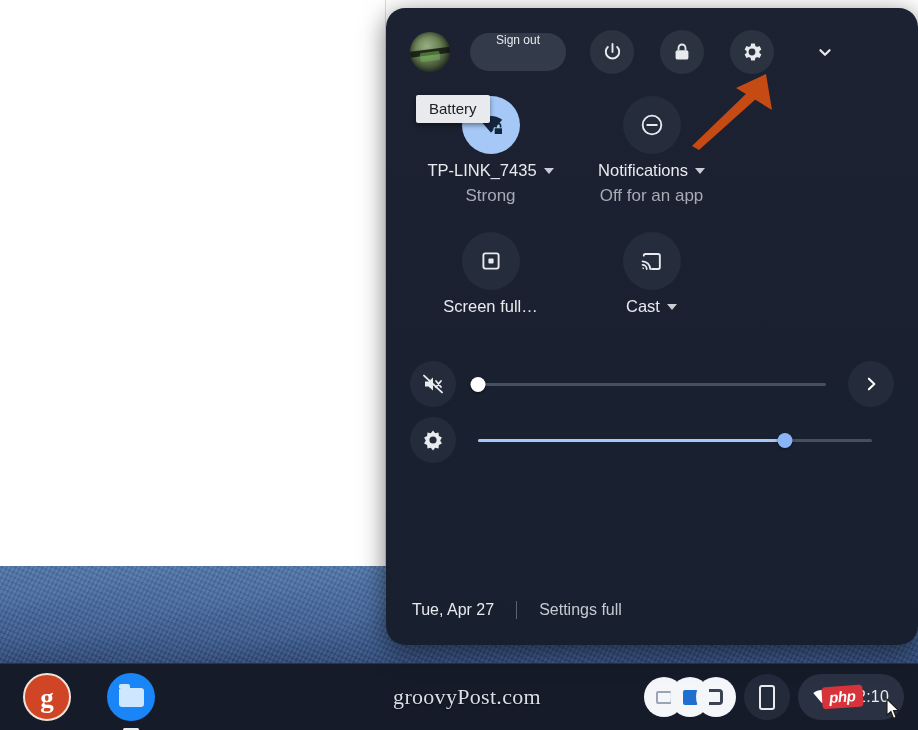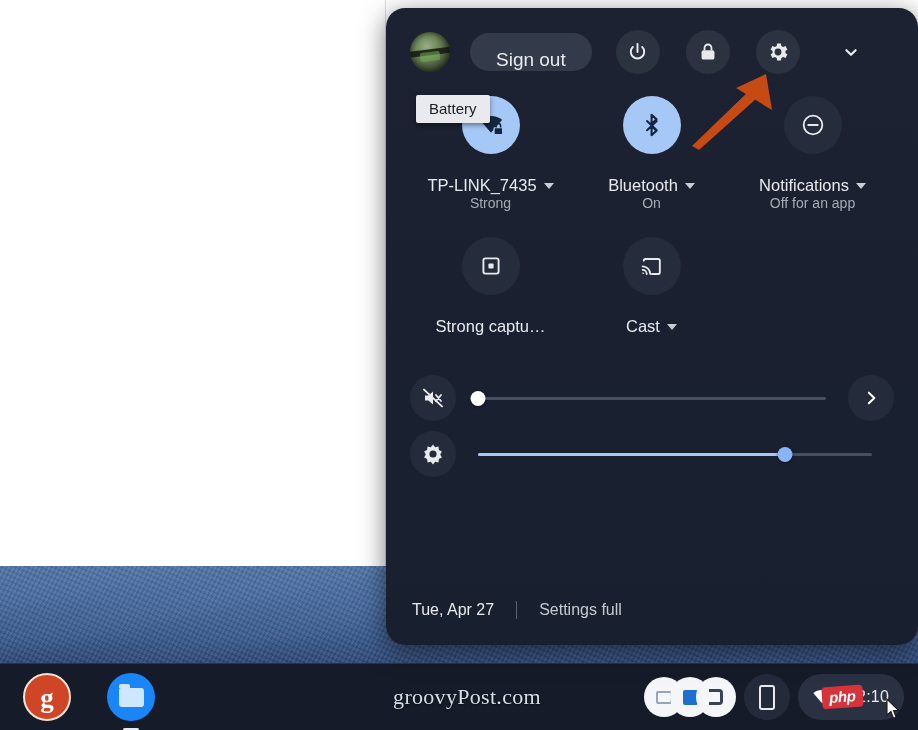--- a/index.html
+++ b/index.html
@@ -114,22 +114,22 @@
     content:""; position:absolute; left:-6px; top:17px; width:56px; height:6px;
     background:#11150e; transform:rotate(-7deg); opacity:.85;
   }
   #avatar:after {
     content:""; position:absolute; left:10px; top:20px; width:20px; height:9px;
     background:#6fae54; border-radius:2px; transform:rotate(-7deg); opacity:.55;
   }
 
   #signout-btn {
     margin-left:20px; height:38px; padding:0 26px; border-radius:19px;
-    background:#333b4b; color:#e8eaed; font-size:19px;
-    display:flex; align-items:flex-end; justify-content:center; cursor:pointer;
+    background:#333b4b; color:#e8eaed; font-size:12px;
+    display:flex; align-items:flex-start; justify-content:center; cursor:pointer;
   }
   .round-btn {
     width:44px; height:44px; border-radius:50%; background:#2b3341;
     display:flex; align-items:center; justify-content:center; flex:none; cursor:pointer;
   }
   #btn-power { margin-left:24px; }
   #btn-lock  { margin-left:26px; }
   #btn-settings { margin-left:26px; }
   #btn-collapse {
     margin-left:32px; width:38px; height:38px; border-radius:50%; background:transparent;
@@ -153,29 +153,29 @@
   #row1 { margin-top:22px; }
   #row2 { margin-top:26px; }
   .tile { width:161px; display:flex; flex-direction:column; align-items:center; cursor:pointer; }
   .tile-ico {
     width:58px; height:58px; border-radius:50%;
     display:flex; align-items:center; justify-content:center;
     background:#252d3c;
   }
   .tile-ico.on { background:#a6c8f7; }
   .tile-label {
-    margin-top:22px; color:#e8eaed; font-size:16.5px;
+    margin-top:7px; color:#e8eaed; font-size:16.5px;
     display:flex; align-items:center; gap:7px; max-width:158px;
   }
   .tile-label .lbl { white-space:nowrap; overflow:hidden; text-overflow:ellipsis; }
   .caret {
     width:0; height:0; border-left:5px solid transparent; border-right:5px solid transparent;
     border-top:6px solid #c9cdd4; flex:none;
   }
-  .tile-sub { color:#a6abb5; font-size:14px; }
+  .tile-sub { margin-top:6px; color:#a6abb5; font-size:17px; }
 
   
   #sliders { padding:34px 24px 0; }
   .slider-row { display:flex; align-items:center; height:56px; }
   .sl-btn {
     width:46px; height:46px; border-radius:50%; background:#242b3a;
     display:flex; align-items:center; justify-content:center; flex:none; cursor:pointer;
   }
   .track-wrap { flex:1; margin:0 22px; position:relative; height:20px; display:flex; align-items:center; cursor:pointer; }
   .track { position:absolute; left:0; right:0; height:3px; border-radius:2px; background:#48505f; }
@@ -302,32 +302,20 @@
             <path d="M16.4 14.2v-1.6a1.9 1.9 0 0 1 3.8 0v1.6" stroke="#14263f" stroke-width="1.4" fill="none"></path>
           </svg>
         </div>
         <div class="tile-label">
           <span class="lbl">TP-LINK_7435</span>
           <span class="caret"></span>
         </div>
         <div class="tile-sub">Strong</div>
       </div>
 
-      <div class="tile">
-        <div class="tile-ico on">
-          <svg class="ic" width="26" height="26" viewBox="0 0 24 24">
-            <path d="M11.6 2.6v8.2l4.6-4L11.6 2.6zm0 10.6v8.2l4.6-4.2-4.6-4zM7.4 8.4l9 8.4M7.4 16.8l9-8.4" stroke="#14263f" stroke-width="1.9" fill="none" stroke-linejoin="round" stroke-linecap="round"></path>
-          </svg>
-        </div>
-        <div class="tile-label">
-          <span class="lbl">Bluetooth</span>
-          <span class="caret"></span>
-        </div>
-        <div class="tile-sub">On</div>
-      </div>
 
       <div class="tile">
         <div class="tile-ico">
           <svg class="ic" width="26" height="26" viewBox="0 0 24 24">
             <circle cx="12" cy="12" r="8.6" stroke="#e8eaed" stroke-width="1.7" fill="none"></circle>
             <path d="M7.6 12h8.8" stroke="#e8eaed" stroke-width="1.7" stroke-linecap="round"></path>
           </svg>
         </div>
         <div class="tile-label">
           <span class="lbl">Notifications</span>
@@ -340,21 +328,21 @@
     <div class="tile-row" id="row2">
 
       <div class="tile">
         <div class="tile-ico">
           <svg class="ic" width="24" height="24" viewBox="0 0 24 24">
             <rect x="4.4" y="4.4" width="15.2" height="15.2" rx="2" stroke="#e8eaed" stroke-width="1.9" fill="none"></rect>
             <rect x="9.4" y="9.4" width="5.2" height="5.2" rx="1" fill="#e8eaed"></rect>
           </svg>
         </div>
         <div class="tile-label">
-          <span class="lbl">Strong captu…</span>
+          <span class="lbl">Screen full…</span>
         </div>
         <div class="tile-sub"></div>
       </div>
 
 
       <div class="tile">
         <div class="tile-ico">
           <svg class="ic" width="25" height="25" viewBox="0 0 24 24">
             <path d="M4.6 6.4a1.6 1.6 0 0 1 1.6-1.6h12.2a1.6 1.6 0 0 1 1.6 1.6v11.2a1.6 1.6 0 0 1-1.6 1.6h-6" stroke="#e8eaed" stroke-width="1.8" fill="none" stroke-linecap="round"></path>
             <path d="M3.4 19.2h1.6a1.6 1.6 0 0 0-1.6-1.6v1.6z" fill="#e8eaed"></path>

